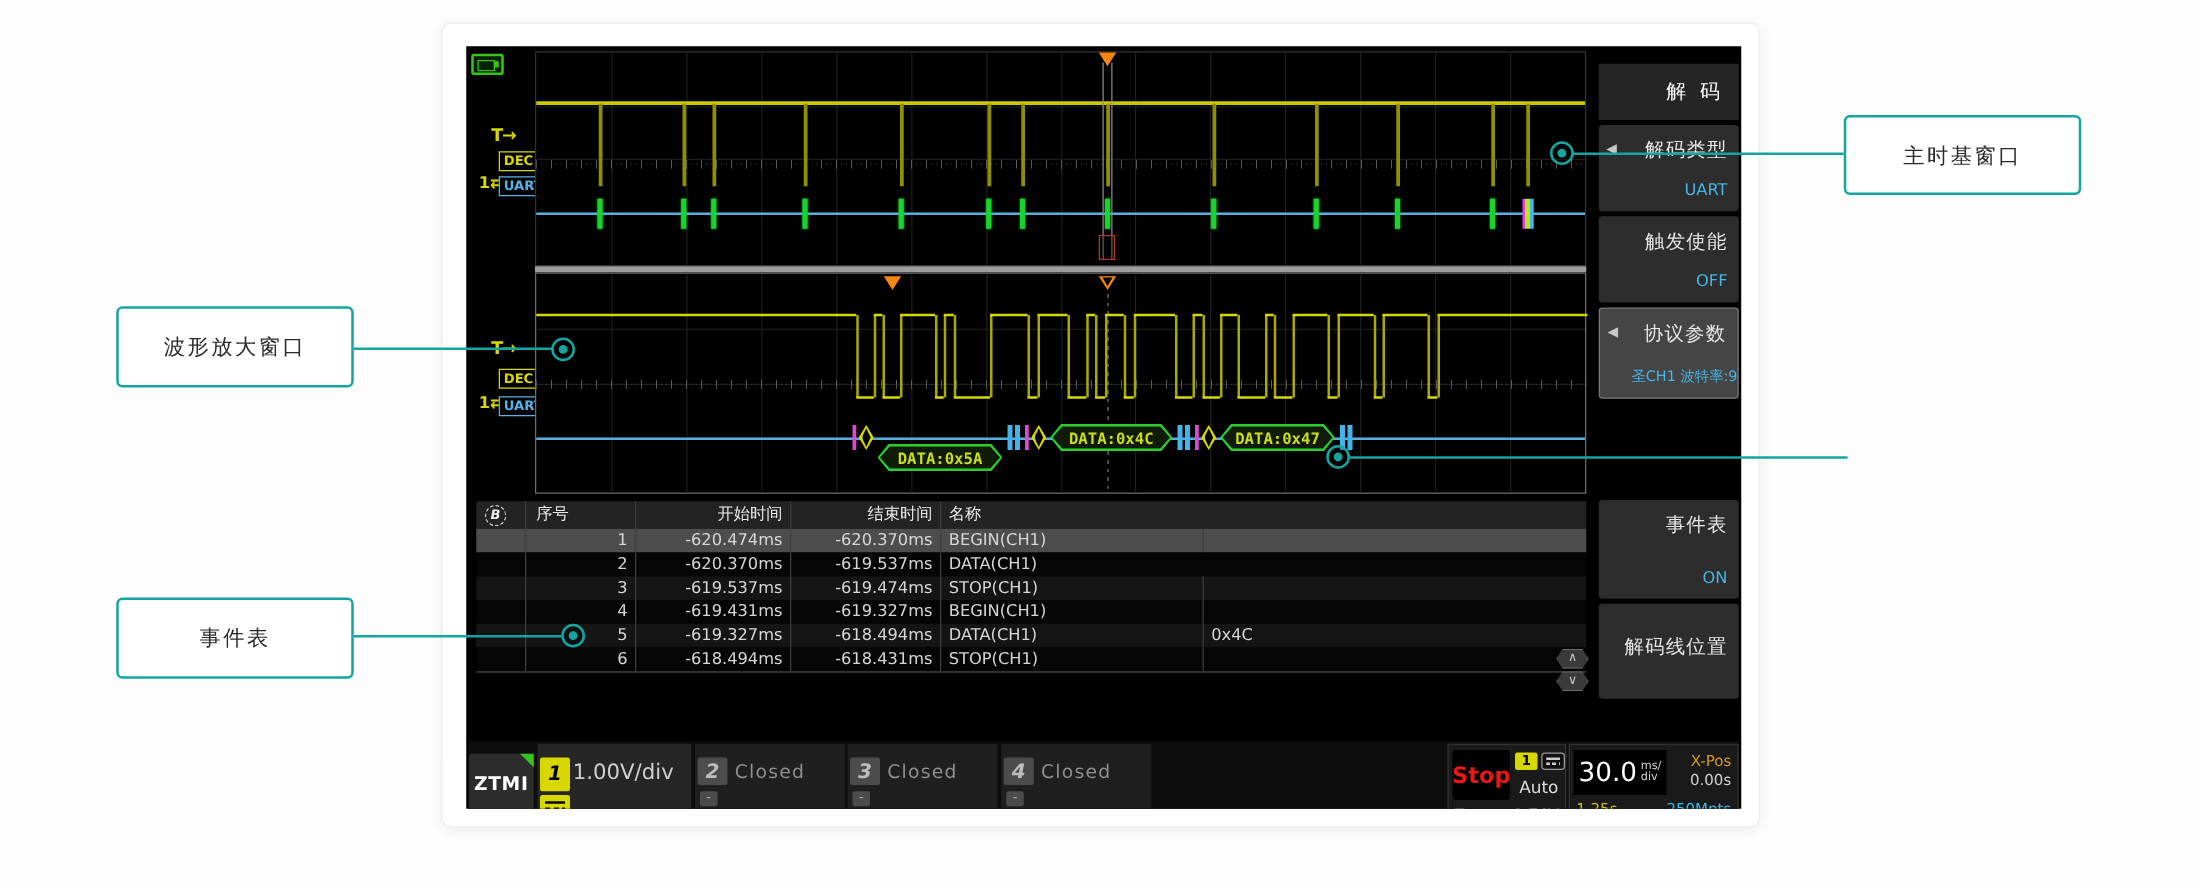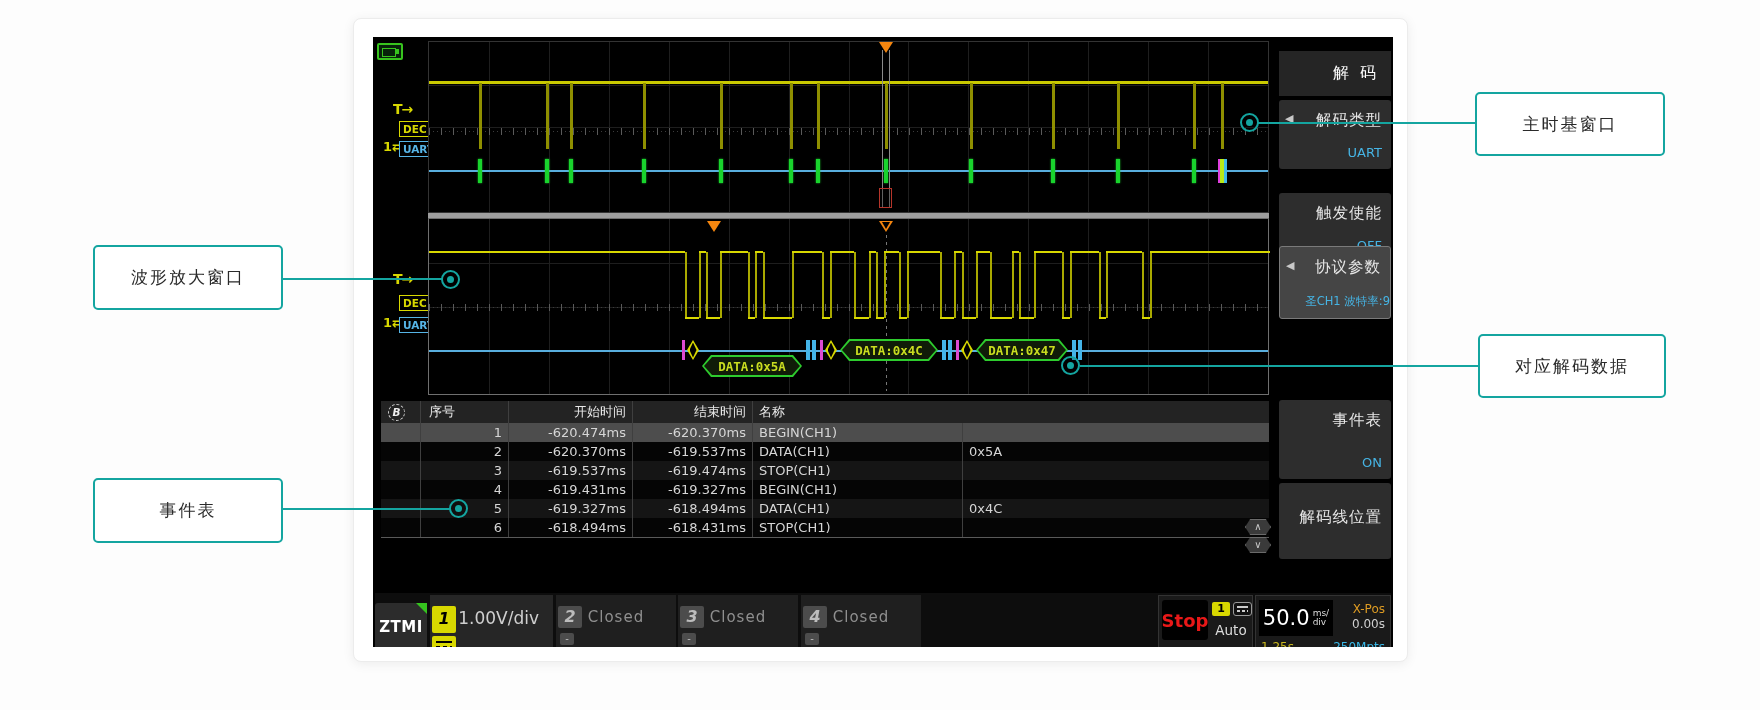--- a/index.html
+++ b/index.html
@@ -336,21 +336,20 @@
             <div class="ecell c3">-620.370ms</div>
             <div class="ecell c4">BEGIN(CH1)</div>
             <div class="ecell c5"></div>
           </div>
           <div class="erow">
             <div class="ecell c0"></div>
             <div class="ecell c1">2</div>
             <div class="ecell c2">-620.370ms</div>
             <div class="ecell c3">-619.537ms</div>
             <div class="ecell c4">DATA(CH1)</div>
-            <div class="ecell c5">0x5A</div>
           </div>
           <div class="erow odd">
             <div class="ecell c0"></div>
             <div class="ecell c1">3</div>
             <div class="ecell c2">-619.537ms</div>
             <div class="ecell c3">-619.474ms</div>
             <div class="ecell c4">STOP(CH1)</div>
             <div class="ecell c5"></div>
           </div>
           <div class="erow">
@@ -383,21 +382,21 @@
         <div class="scr-btn" style="left:872px; top:500px;">∨</div>
       </div>
 
       <div class="menu" id="menu">
         <div class="menu-title">解 码</div>
       <div class="mbtn" style="top: 63px; height: 69px;">
             <div class="marrow">◀</div>
             <div class="mlabel">解码类型</div>
             <div class="mvalue">UART</div>
           </div>
-          <div class="mbtn" style="top: 136px; height: 69px; margin-top: 20px;">
+          <div class="mbtn" style="top: 136px; height: 69px;">
             <div class="mlabel">触发使能</div>
             <div class="mvalue">OFF</div>
           </div>
           <div class="mbtn sel" style="top: 209px; height: 73px;">
             <div class="marrow">◀</div>
             <div class="mlabel">协议参数</div>
             <div class="mvalue small">圣CH1 波特率:9</div>
           </div>
           <div class="mbtn" style="top: 363px; height: 79px;">
             <div class="mlabel">事件表</div>
@@ -446,21 +445,21 @@
           <div class="trig-auto">Auto</div>
           <div class="trig-row">
             <span>T</span>
             <span class="v">1.76V</span>
           </div>
 
         </div>
 
         <div class="tbase">
           <div class="tb-main">
-            <span class="tb-num">50.0</span>
+            <span class="tb-num">30.0</span>
             <span class="tb-unit">
               <div>ms/</div>
               <div>div</div>
             </span>
           </div>
           <div class="xpos-l">X-Pos</div>
           <div class="xpos-v">0.00s</div>
           <div class="tb-r2">
             <span>1.25s</span>
             <span class="v">250Mpts</span>
@@ -472,21 +471,20 @@
   </div>
 
   <div class="co-box" style="left:1475px; top:92px; width:190px; height:64px;">主时基窗口</div>
   <div class="co-line" style="left:1258px; top:122px; width:217px;"></div>
   <div class="co-circ" style="left:1240px; top:113px;"></div>
 
   <div class="co-box" style="left:93px; top:245px; width:190px; height:65px;">波形放大窗口</div>
   <div class="co-line" style="left:283px; top:278px; width:160px;"></div>
   <div class="co-circ" style="left:441px; top:270px;"></div>
 
-  <div class="co-box" style="left:1478px; top:334px; width:188px; height:64px;">对应解码数据</div>
   <div class="co-line" style="left:1080px; top:365px; width:398px;"></div>
   <div class="co-circ" style="left:1061px; top:356px;"></div>
 
   <div class="co-box" style="left:93px; top:478px; width:190px; height:65px;">事件表</div>
   <div class="co-line" style="left:283px; top:508px; width:167px;"></div>
   <div class="co-circ" style="left:449px; top:499px;"></div>
 
 </div>
 
 </body></html>

